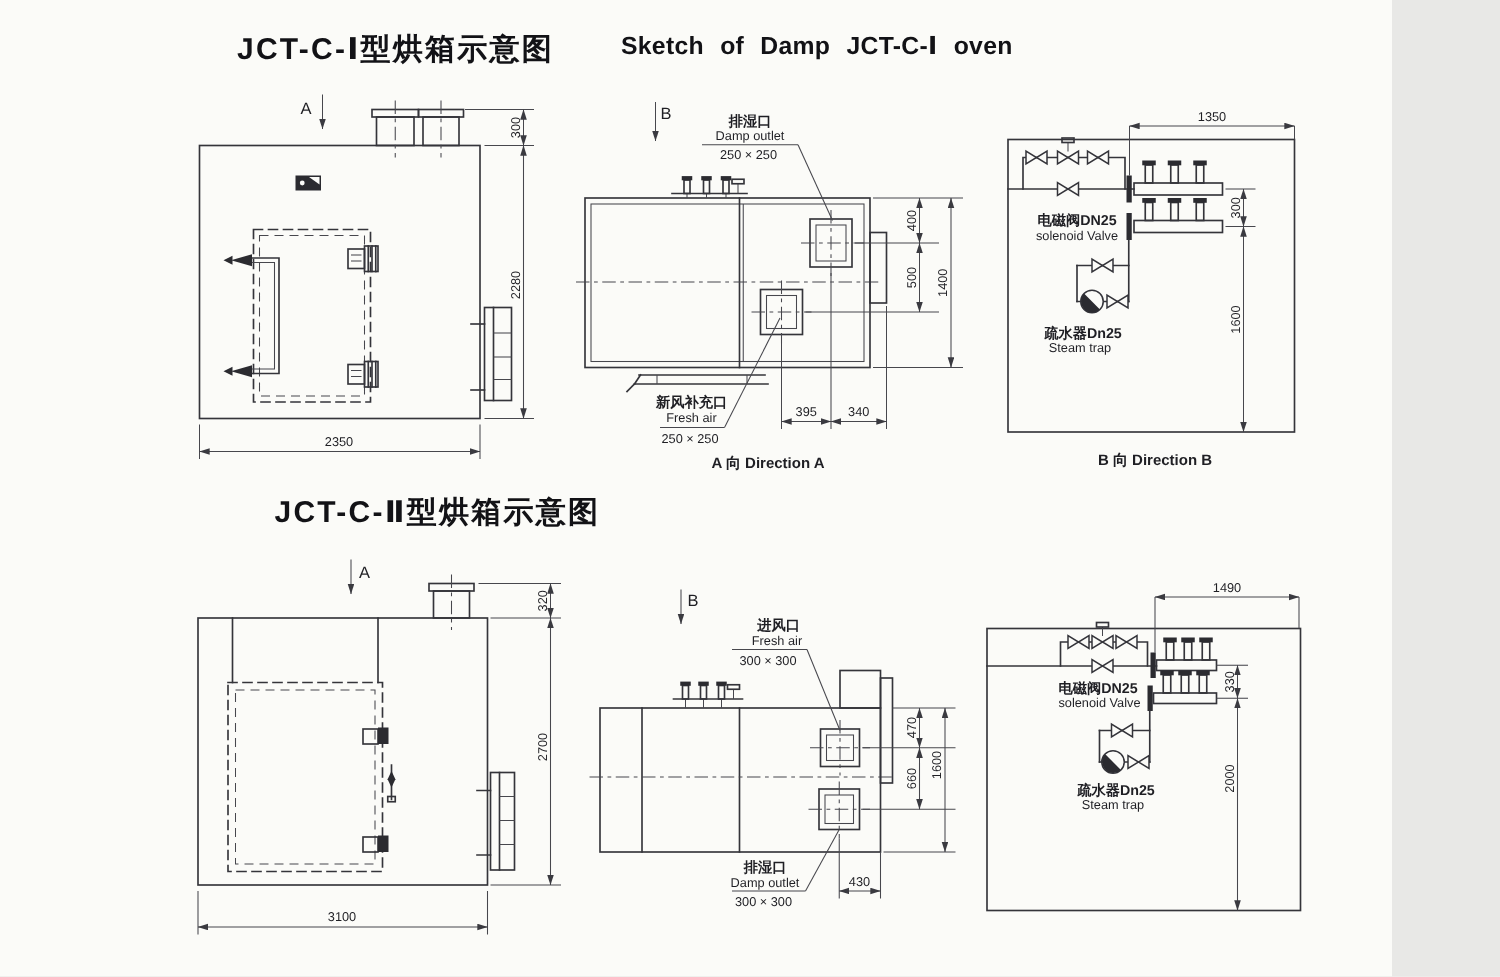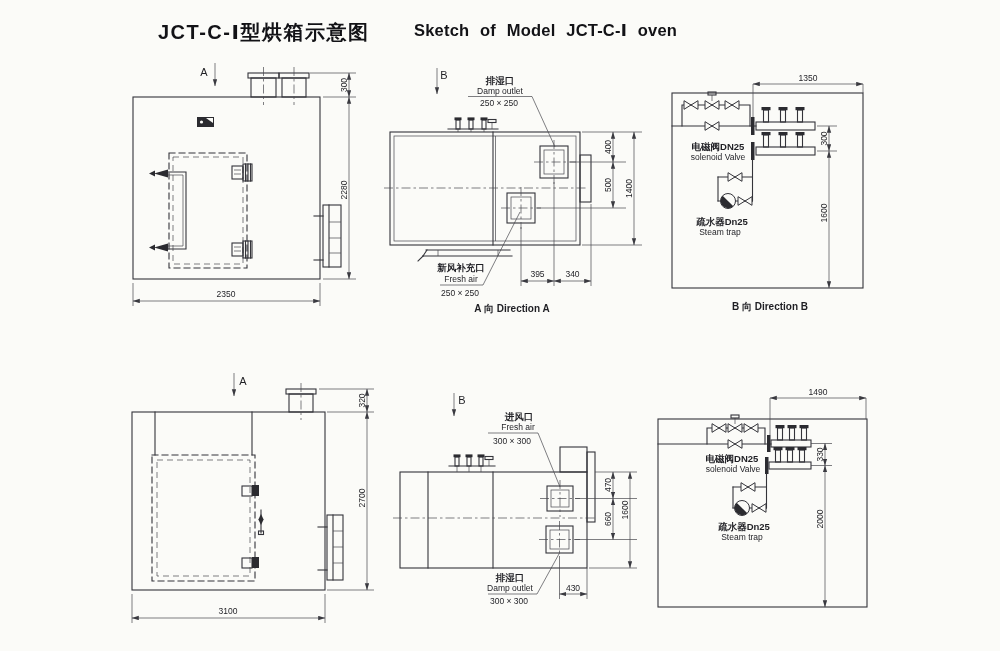--- a/index.html
+++ b/index.html
@@ -1,16 +1,16 @@
 <!DOCTYPE html>
 <html><head>
 <meta charset="utf-8">
 <style>
   html,body{margin:0;padding:0;background:#e8e8e6}
-  .sheet{position:relative;width:1000px;height:651px;background:#fbfbf8;overflow:hidden;
+  .sheet{position:relative;width:928px;height:651px;background:#fbfbf8;overflow:hidden;
          font-family:"Liberation Sans","DejaVu Sans",sans-serif;color:#17171c}
   .title-cn{position:absolute;font-size:20px;font-weight:700;letter-spacing:1.5px;white-space:nowrap;color:#121216}
   .title-en{position:absolute;font-size:16.5px;font-weight:700;letter-spacing:.2px;word-spacing:6px;white-space:nowrap;color:#121216}
   svg.view{position:absolute;overflow:visible}
   .o{stroke:#34343a;stroke-width:1.1;fill:none;stroke-linecap:square}
   .t{stroke:#47474d;stroke-width:.7;fill:none}
   .d{stroke-dasharray:6 4}
   .c{stroke:#47474d;stroke-width:.7;fill:none;stroke-dasharray:9 3 2.5 3}
   .f{fill:#2b2b30;stroke:none}
   .vj{fill:#fbfbf8;stroke:#34343a;stroke-width:1}
@@ -51,21 +51,22 @@
           <rect class="f" x="-3.5" y="-11.6" width="7" height="2.8"></rect>
         </g>
       <g id="sym-bolt">
           <rect class="o" x="-2.5" y="-12" width="5" height="12"></rect>
           <rect class="f" x="-4.5" y="-15" width="9" height="3.2"></rect>
         </g>
     </defs>
   </svg>
 
   <div class="title-cn" style="left:158px;top:19px">JCT-C-Ⅰ型烘箱示意图</div>
-  <div class="title-en" style="left:414px;top:21px">Sketch of Model JCT-C-Ⅰ oven</div>
+  <div class="title-en" style="left:414px;top:21px">Sketch of Damp JCT-C-Ⅰ oven</div>
+  <div class="title-cn" style="left:183px;top:328px">JCT-C-Ⅱ型烘箱示意图</div>
 
   <svg class="view" style="left:120px;top:55px" width="260" height="265" viewBox="0 0 260 265">
     <g>
       <rect class="o" x="13" y="42" width="187" height="182"></rect>
       <rect class="o" x="128" y="18" width="31" height="5"></rect>
       <rect class="o" x="131" y="23" width="25" height="19"></rect>
       <line class="c" x1="143.5" y1="12" x2="143.5" y2="50"></line>
       <rect class="o" x="159" y="18" width="30" height="5"></rect>
       <rect class="o" x="162" y="23" width="24" height="19"></rect>
       <line class="c" x1="174" y1="12" x2="174" y2="50"></line>

